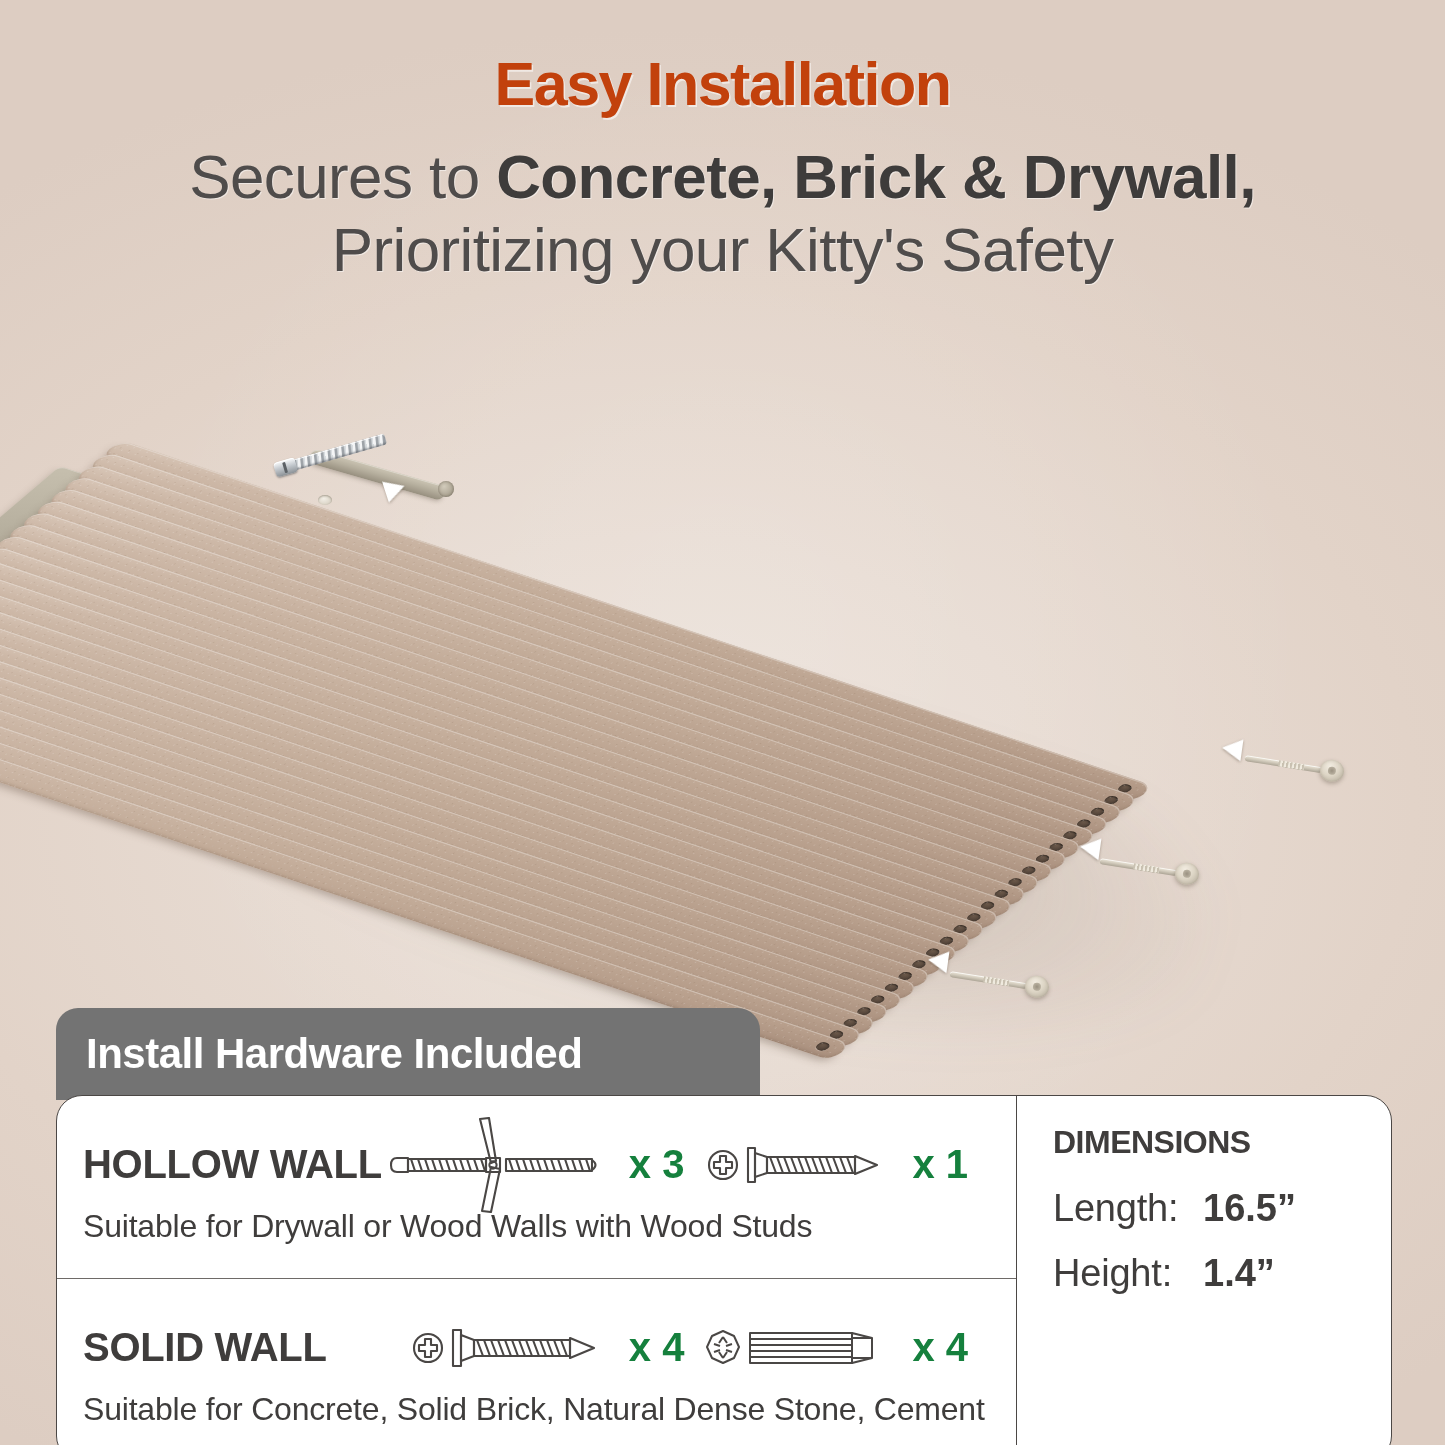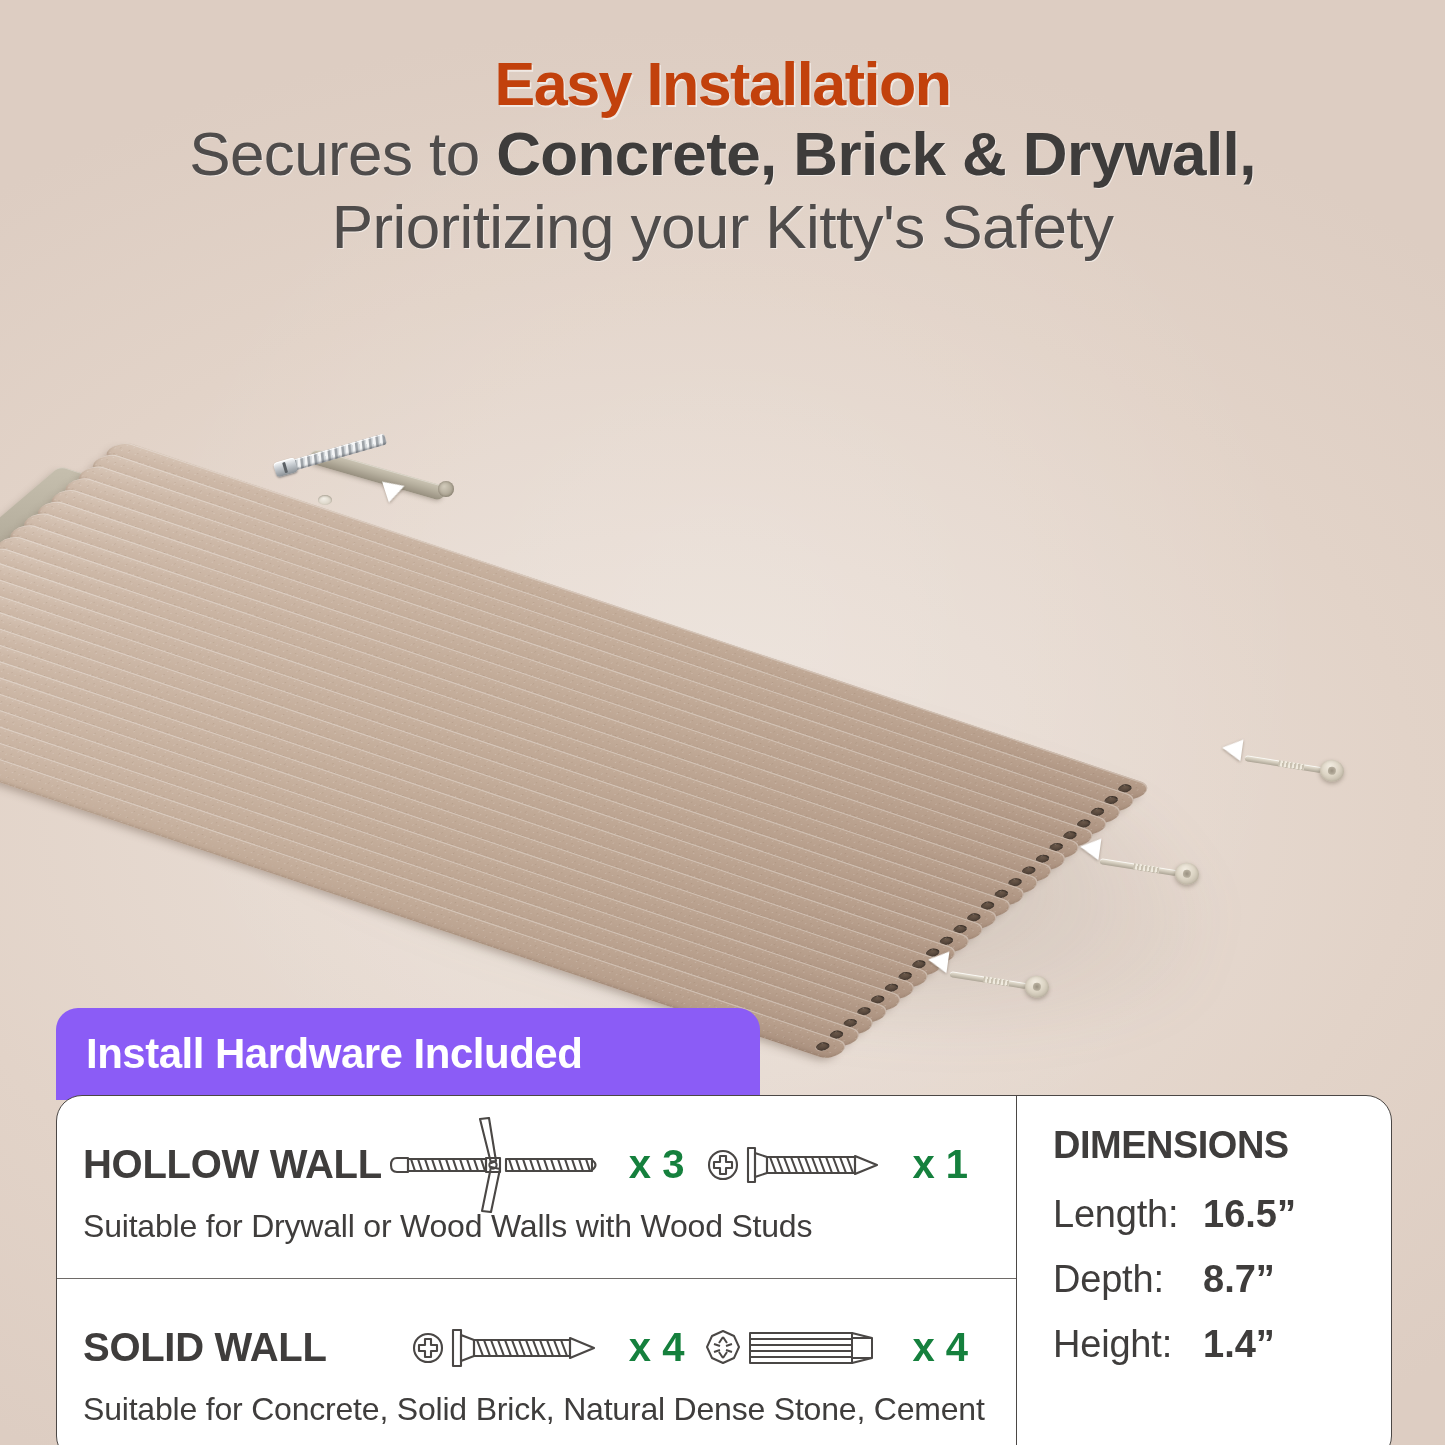--- a/index.html
+++ b/index.html
@@ -41,21 +41,21 @@
     font-weight: bold;
     color: #c2410c;
     letter-spacing: -1.5px;
     line-height: 1.06;
     text-shadow: 1.5px 1.5px 0 rgba(255,255,255,0.55);
   }
   .h-sub1 {
     font-size: 62px;
     color: #4f4c4b;
     line-height: 1.18;
-    margin-top: 0;
+    margin-top: 23px;
     letter-spacing: -0.6px;
     text-shadow: 1px 1px 0 rgba(255,255,255,0.5);
   }
   .h-sub1 .strong { font-weight: bold; color: #3e3c3b; }
   .h-sub2 {
     font-size: 62px;
     color: #4f4c4b;
     line-height: 1.18;
     letter-spacing: -0.6px;
     text-shadow: 1px 1px 0 rgba(255,255,255,0.5);
@@ -258,21 +258,21 @@
   #info-area {
     position: absolute;
     left: 56px; top: 1008px;
     width: 1336px; height: 414px;
   }
 
   #hardware-badge {
     position: absolute;
     left: 0; top: 0;
     width: 704px; height: 92px;
-    background: #8b5cf6;
+    background: #737373;
     border-radius: 22px 22px 0 0;
     display: flex;
     align-items: center;
     padding-left: 30px;
   }
   #hardware-badge .badge-text {
     color: #ffffff;
     font-size: 42px;
     font-weight: bold;
     letter-spacing: -0.5px;
@@ -339,21 +339,21 @@
     white-space: nowrap;
   }
 
   #dim-col {
     flex: 1;
     padding: 28px 0 24px 36px;
     display: flex;
     flex-direction: column;
   }
   #dim-title {
-    font-size: 38px;
+    font-size: 32px;
     font-weight: bold;
     color: #3f3d3c;
     letter-spacing: -0.5px;
     margin-bottom: 26px;
   }
   .dim-row {
     display: flex;
     align-items: baseline;
     margin-bottom: 22px;
     font-size: 38px;
@@ -625,23 +625,19 @@
     </div>
 
     <div id="dim-col">
       <div id="dim-title">DIMENSIONS</div>
 
       <div class="dim-row">
         <span class="dim-key">Length:</span>
         <span class="dim-val">16.5”</span>
       </div>
       <div class="dim-row">
-        <span class="dim-key">Depth:</span>
-        <span class="dim-val">8.7”</span>
-      </div>
-      <div class="dim-row">
         <span class="dim-key">Height:</span>
         <span class="dim-val">1.4”</span>
       </div>
     </div>
 
   </div>
 </div>
 
 </body></html>

